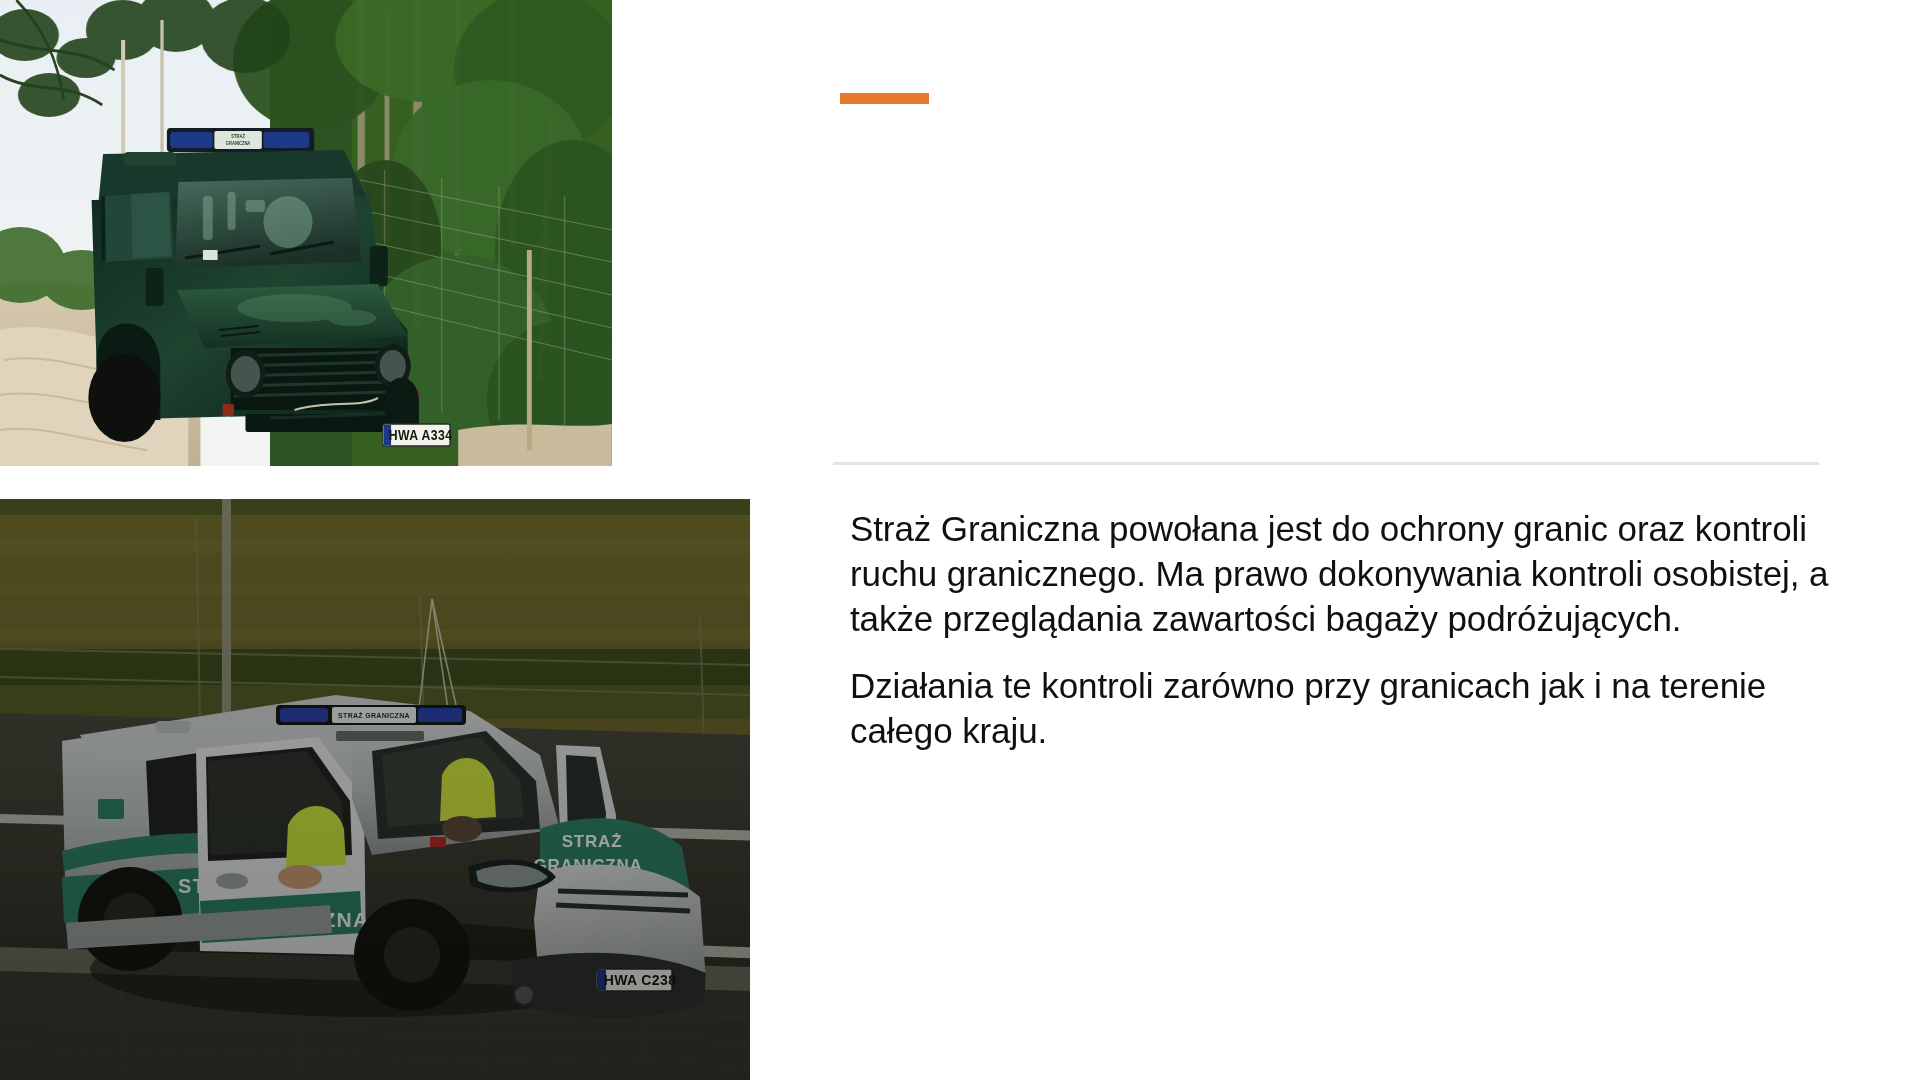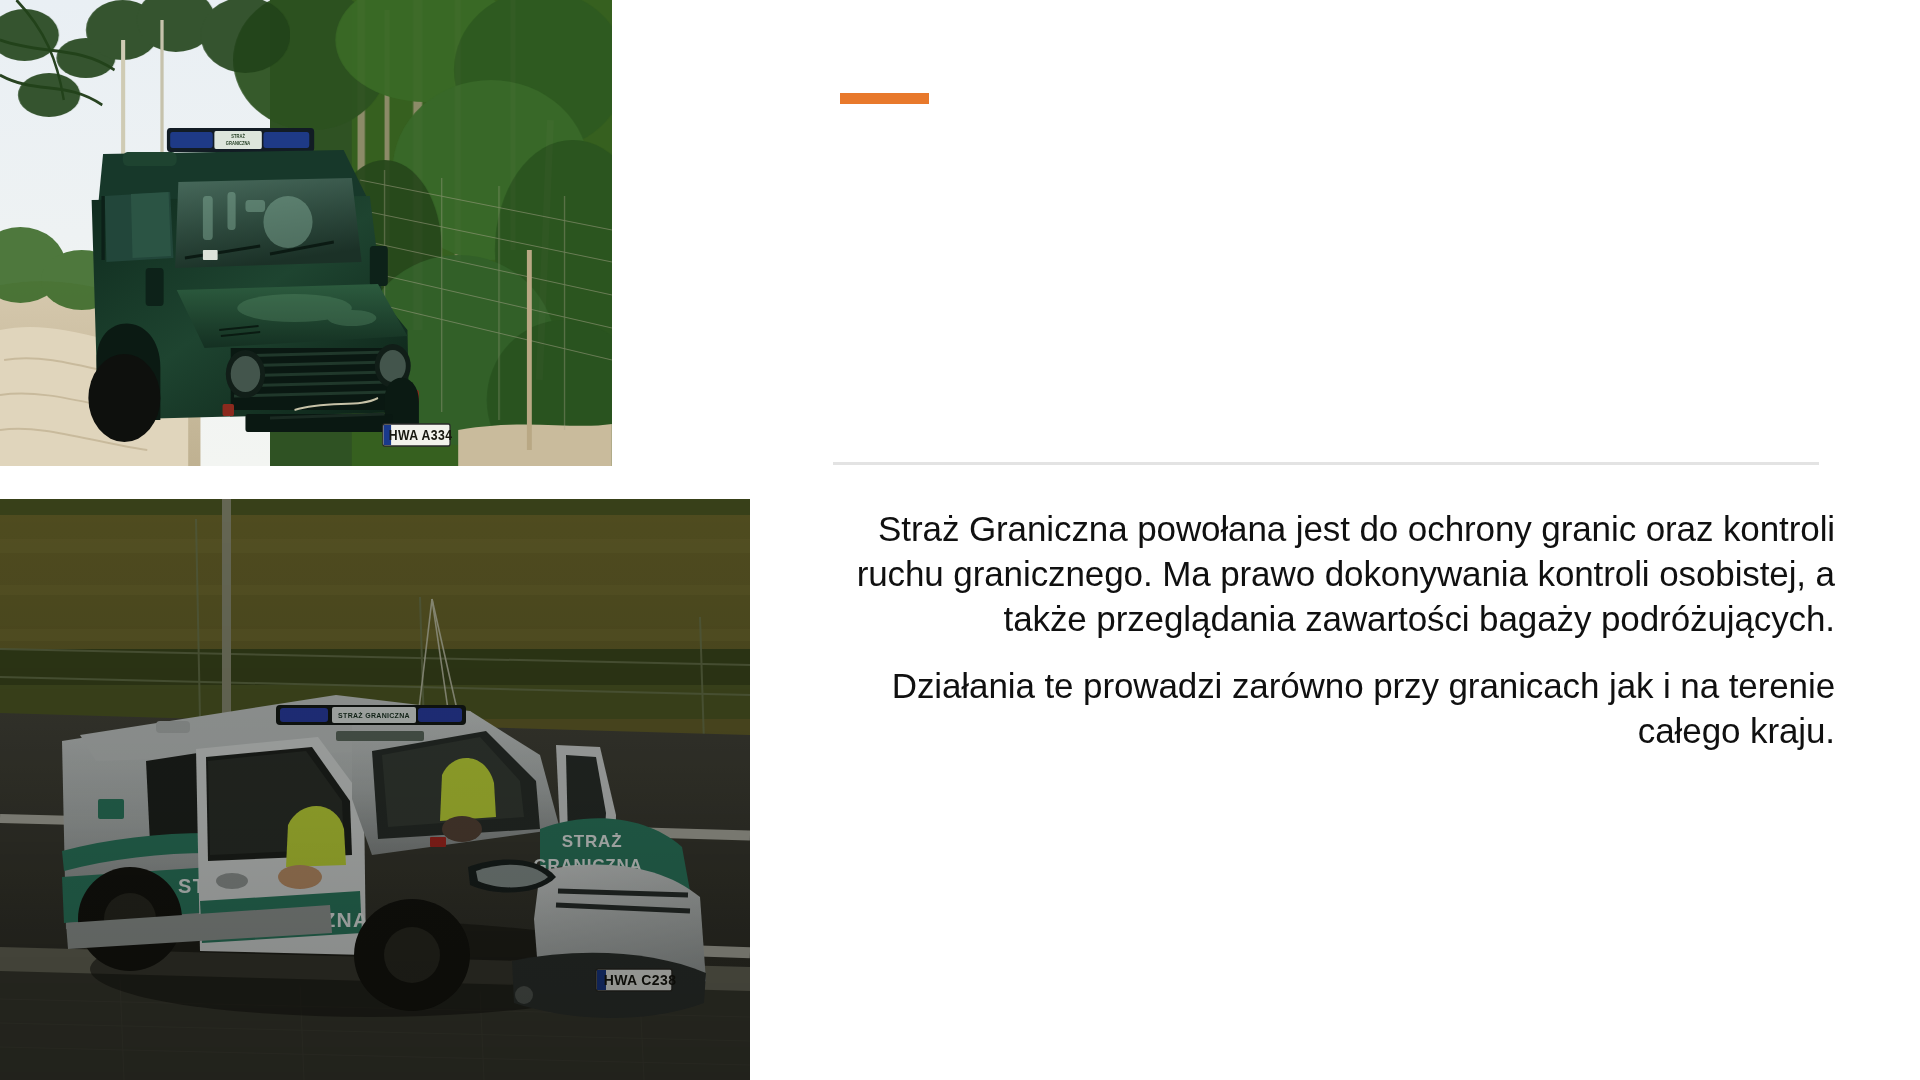--- a/index.html
+++ b/index.html
@@ -88,21 +88,20 @@
     width: 985px;
     color: #000000;
   }
 
   .para {
     font-size: 35px;
     line-height: 45px;
     color: #101010;
     margin: 0 0 22px 0;
     letter-spacing: -0.1px;
-    text-align: right;
   }
   .para:last-child { margin-bottom: 0; }
 </style>
 </head>
 <body>
 
 <div class="slide">
 
   <div class="photo photo-top">
     <svg class="photo-canvas" viewBox="0 0 748 466" preserveAspectRatio="none">
@@ -446,16 +445,16 @@
     </svg>
   </div>
 
   <div class="accent-bar"></div>
 
 
   <div class="divider"></div>
 
   <div class="body-copy">
     <p class="para">Straż Graniczna powołana jest do ochrony granic oraz kontroli ruchu granicznego. Ma prawo dokonywania kontroli osobistej, a także przeglądania zawartości bagaży podróżujących.</p>
-    <p class="para">Działania te prowadzi zarówno przy granicach jak i na terenie całego kraju.</p>
+    <p class="para">Działania te kontroli zarówno przy granicach jak i na terenie całego kraju.</p>
   </div>
 
 </div>
 
 </body></html>

